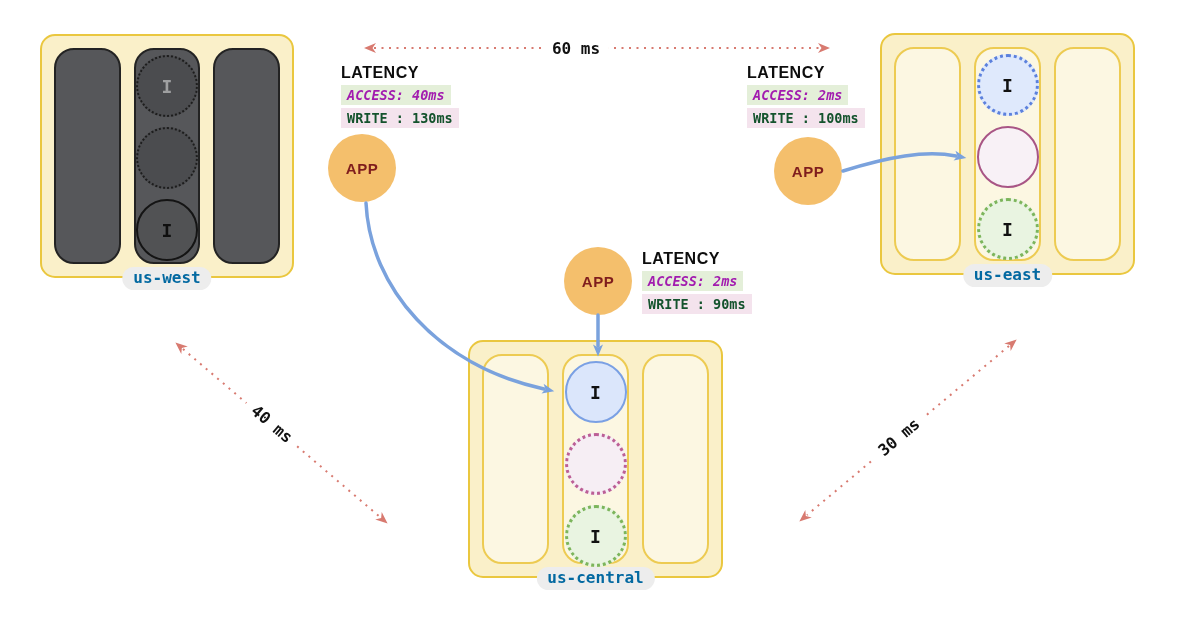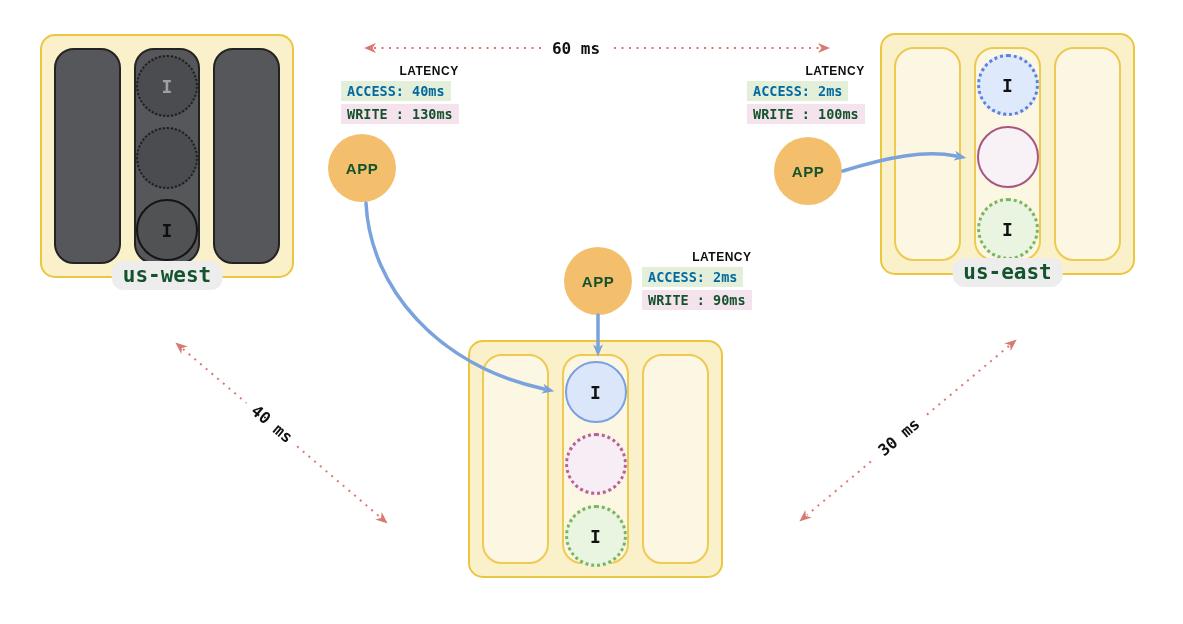--- a/index.html
+++ b/index.html
@@ -21,21 +21,21 @@
 
   .zone {
     flex:1 1 0; border-radius:20px; position:relative;
     background:#fcf7e2; border:2px solid #edcb52;
   }
   .zone.dark { background:#56575a; border:2px solid #232323; }
 
   .pill {
     position:absolute; bottom:-14px; left:50%; transform:translateX(-50%);
     background:#ededed; border-radius:12px; padding:1px 11px;
-    font-size:21px; font-weight:bold; color:#14532d; white-space:nowrap;
+    font-size:16px; font-weight:bold; color:#0369a1; white-space:nowrap;
     line-height:1.3;
     text-align:right;
   }
 
   
   .inst {
     position:absolute; left:50%; transform:translateX(-50%);
     width:62px; height:62px; border-radius:50%;
     display:flex; align-items:center; justify-content:center;
     font-size:18px; font-weight:bold; color:#111;
@@ -48,40 +48,40 @@
   .inst.blue-solid    { background:#dbe6fb; border:2px solid  #7aa0e4; }
   .inst.purple-dotted { background:#f6eef4; border:3px dotted #bc5f96; }
   .inst.purple-solid  { background:#f8f1f6; border:2px solid  #a85585; }
   .inst.green-dotted  { background:#e9f4e1; border:3px dotted #7cb55c; }
 
   
   .app {
     position:absolute; width:68px; height:68px; border-radius:50%;
     background:#f4bf6c; display:flex; align-items:center; justify-content:center;
     font-family:"Liberation Sans", sans-serif; font-weight:bold; font-size:15px;
-    letter-spacing:0.5px; color:#14532d;
+    letter-spacing:0.5px; color:#7f1d1d;
   }
   .app-west    { left:328px; top:134px; }
   .app-central { left:564px; top:247px; }
   .app-east    { left:774px; top:137px; }
 
   
   .panel { position:absolute; width:fit-content; }
   .panel-west    { left:341px; top:64px; }
   .panel-central { left:642px; top:250px; }
   .panel-east    { left:747px; top:64px; }
   .panel .title {
-    font-family:"Liberation Sans", sans-serif; font-weight:bold; font-size:12px;
-    color:#0d0d0d; text-align:right; letter-spacing:0.5px; margin-bottom:3px;
+    font-family:"Liberation Sans", sans-serif; font-weight:bold; font-size:16px;
+    color:#0d0d0d; text-align:left; letter-spacing:0.5px; margin-bottom:3px;
   }
   .panel .row {
     font-size:13.5px; font-weight:bold; white-space:nowrap;
     padding:2px 6px; margin-top:3px; width:fit-content; line-height:1.2;
   }
-  .row.access { background:#e4efd9; color:#0369a1; }
+  .row.access { background:#e4efd9; color:#a21caf;font-style:italic; }
   .row.write  { background:#f4e3ed; color:#14532d; }
 
   
   .overlay { position:absolute; left:0; top:0; width:1183px; height:624px; pointer-events:none; }
 
   .link-label {
     position:absolute; background:#ffffff; padding:1px 9px;
     font-size:16px; font-weight:bold; color:#111; white-space:nowrap;
   }
   .link-label-60 { left:576px; top:48px;  transform:translate(-50%,-50%); }
@@ -117,20 +117,21 @@
           <span>I</span>
         </div>
       <div class="inst purple-dotted p2">
           <span></span>
         </div>
       <div class="inst green-dotted p3">
           <span>I</span>
         </div>
     </div>
     <div class="zone"></div>
+    <div class="pill">us-central</div>
   </div>
 
   <div class="region region-east">
     <div class="zone"></div>
     <div class="zone">
       <div class="inst blue-dotted p1">
           <span>I</span>
         </div>
       <div class="inst purple-solid p2">
           <span></span>

